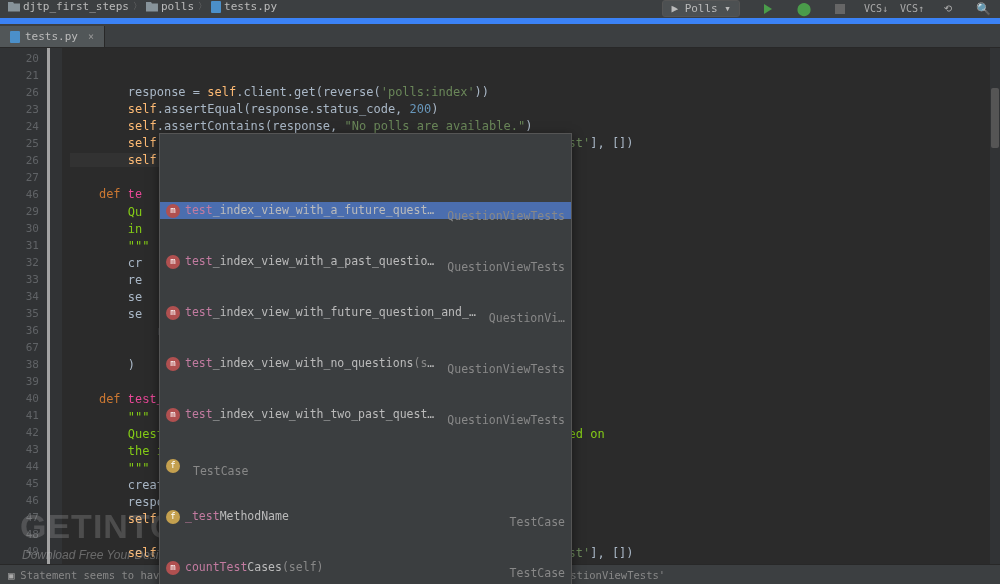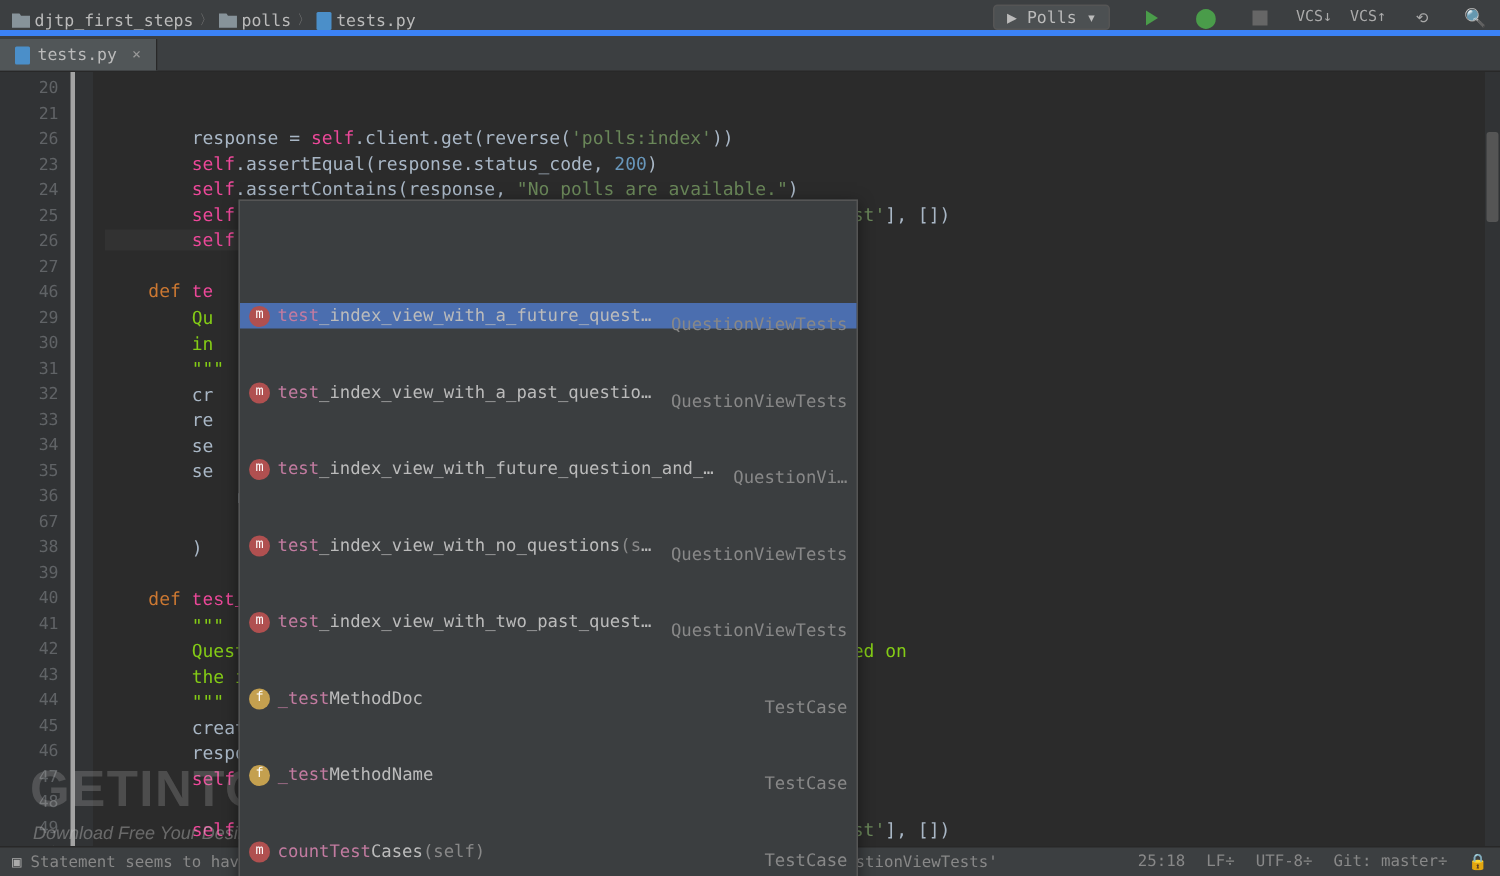--- a/index.html
+++ b/index.html
@@ -8,23 +8,23 @@
       background: #2b2b2b;
       font-family: 'Consolas', 'Monaco', monospace;
       font-size: 12px;
       color: #a9b7c6;
       overflow: hidden;
       position: relative;
     }
     .toolbar {
       height: 24px;
       background: #3c3f41;
-      border-bottom: 4px solid #3b82f6;
-      display: flex;
-      align-items: flex-end;
+      border-bottom: 6px solid #3b82f6;
+      display: flex;
+      align-items: flex-start;
       padding: 0 8px;
       font-size: 11px;
     }
     .breadcrumb { display: flex; align-items: center; gap: 4px; color: #bbb; }
     .breadcrumb-item { display: flex; align-items: center; gap: 3px; }
     .folder-icon { width: 12px; height: 10px; background: #87939a; clip-path: polygon(0 0, 40% 0, 50% 20%, 100% 20%, 100% 100%, 0 100%); }
     .file-icon { width: 10px; height: 12px; background: #4b8fc9; border-radius: 1px; }
     .chevron { color: #777; font-size: 9px; }
     .toolbar-right { margin-left: auto; display: flex; align-items: center; gap: 20px; }
     .run-config { background: #4c5052; border: 1px solid #555; padding: 1px 8px; border-radius: 3px; color: #bbb; font-size: 11px; }
@@ -71,21 +71,21 @@
     .code {
       flex: 1;
       background: #2b2b2b;
       padding: 2px 0 0 8px;
       font-size: 12px;
       line-height: 17px;
       position: relative;
       white-space: pre;
     }
     .kw { color: #cc7832; }
-    .self { color: #ec4899; }
+    .self { color: #fdba74; }
     .str { color: #6a8759; }
     .num { color: #6897bb; }
     .fn { color: #ec4899; font-family: Liberation Mono, monospace; }
     .comment { color: #84cc16; }
     .param { color: #aa4926; }
     .current-line { background: #323232; }
     .completion-popup {
       position: absolute;
       top: 85px;
       left: 97px;
@@ -324,21 +324,20 @@
     <span class="comp-name"><span class="hl">test</span>_index_view_with_no_questions<span class="sig">(self)</span></span>
     <span class="comp-type">QuestionViewTests</span>
   </div>
   <div class="completion-row ">
     <span class="comp-icon m">m</span>
     <span class="comp-name"><span class="hl">test</span>_index_view_with_two_past_questions</span>
     <span class="comp-type">QuestionViewTests</span>
   </div>
   <div class="completion-row ">
     <span class="comp-icon f">f</span>
-    <span class="comp-name"><span class="hl">_test</span>MethodDoc<span class="sig"></span></span>
     <span class="comp-type">TestCase</span>
   </div>
   <div class="completion-row ">
     <span class="comp-icon f">f</span>
     <span class="comp-name"><span class="hl">_test</span>MethodName<span class="sig"></span></span>
     <span class="comp-type">TestCase</span>
   </div>
   <div class="completion-row ">
     <span class="comp-icon m">m</span>
     <span class="comp-name"><span class="hl">countTest</span>Cases<span class="sig">(self)</span></span>
@@ -353,20 +352,13 @@
 <div class="scrollbar-track">
   <div class="scrollbar-thumb"></div>
 </div>
 
 <div class="watermark">GETINTOPC</div>
 <div class="watermark-sub">Download Free Your Desired App</div>
 
 <div class="status-bar">
   <span style="margin-right:6px;color:#aaa;">▣</span>
   <span class="status-left">Statement seems to have no effect. Unresolved attribute reference 'test' for class 'QuestionViewTests'</span>
-  <div class="status-right">
-    <span>25:18</span>
-    <span>LF÷</span>
-    <span>UTF-8÷</span>
-    <span>Git: master÷</span>
-    <span>🔒</span>
-  </div>
 </div>
 
 </body></html>

